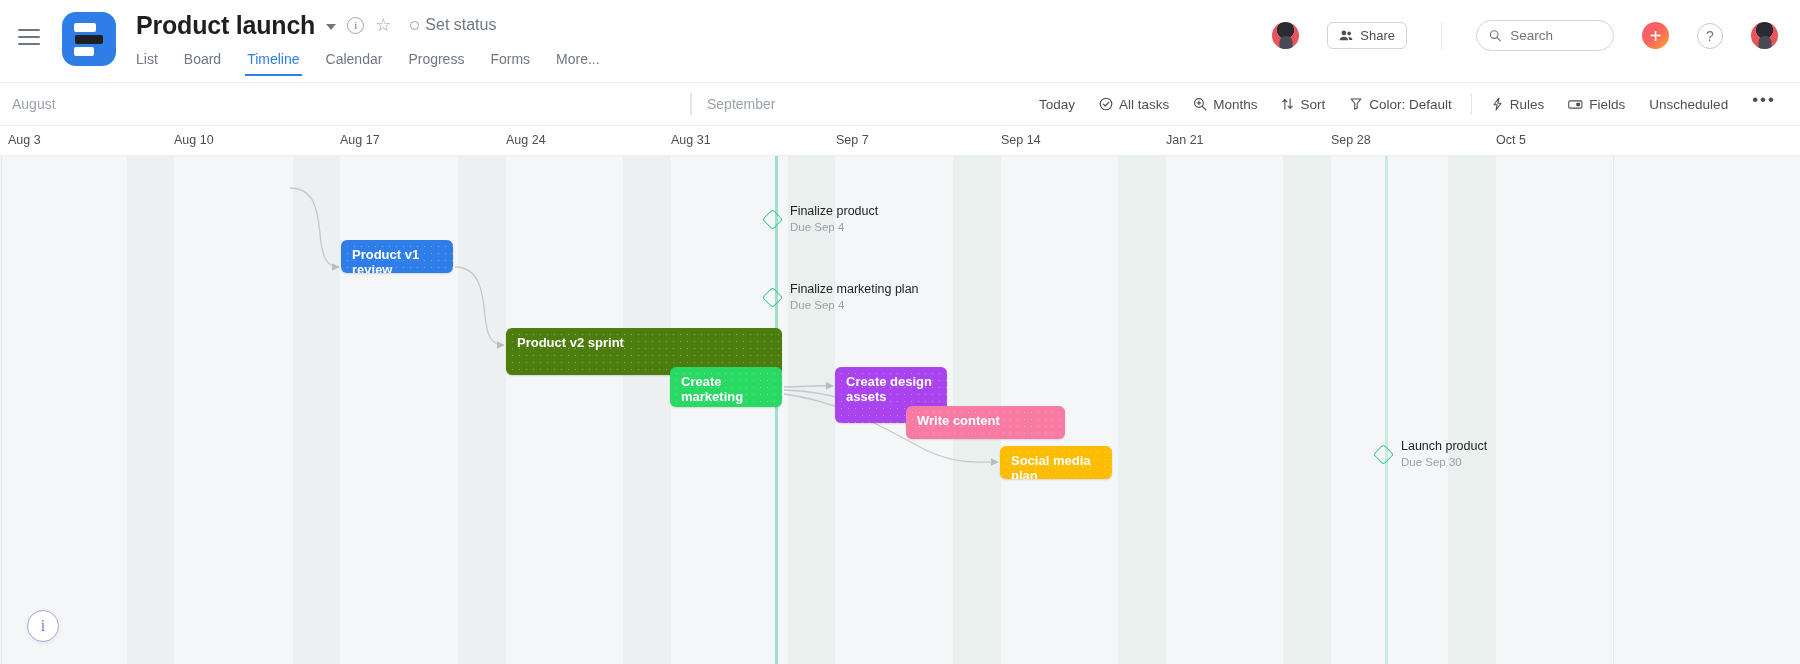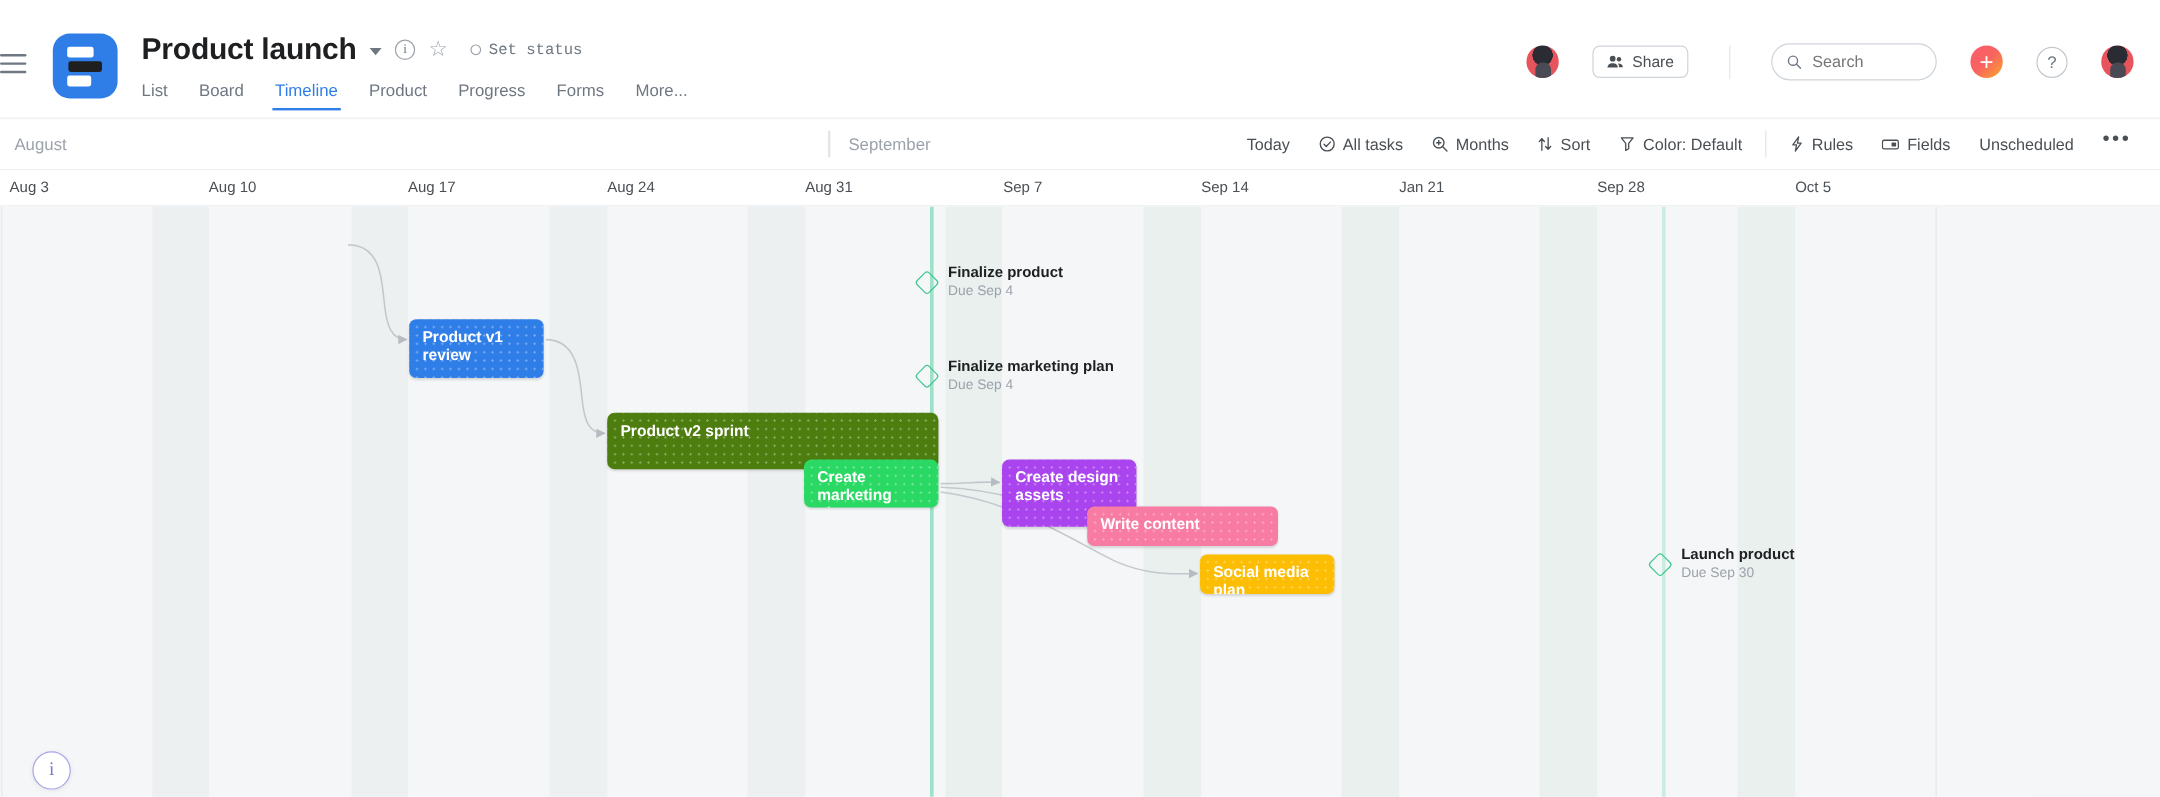--- a/index.html
+++ b/index.html
@@ -9,24 +9,23 @@
     background: #ffffff;
     overflow: hidden;
     -webkit-font-smoothing: antialiased;
   }
 
   
   .topbar {
     height: 82px;
     display: flex;
     align-items: flex-start;
-    padding: 0 22px 0 0;
+    padding: 0 22px 0 18px;
     position: relative;
     background: #fff;
-    margin-top: 16px;
   }
   .hamburger {
     width: 26px; height: 26px;
     margin-top: 24px; margin-right: 18px;
     display: flex; flex-direction: column; justify-content: center; gap: 5px;
     cursor: pointer;
   }
   .hamburger span { display:block; height: 2px; background: #6f7782; border-radius: 1px; }
   .hamburger span:nth-child(1){ width: 22px; }
   .hamburger span:nth-child(2){ width: 22px; }
@@ -54,21 +53,21 @@
     border-top: 6px solid #6f7782; margin-top: 4px; cursor: pointer;
   }
   .circ-ico {
     width: 17px; height: 17px; border: 1.5px solid #9ca2ab; border-radius: 50%;
     display:flex; align-items:center; justify-content:center;
     font-size: 11px; color: #6f7782; font-family: "Liberation Serif", serif; cursor: pointer;
   }
   .star { color: #9ca2ab; font-size: 18px; line-height: 1; cursor: pointer; }
   .setstatus { display:flex; align-items:center; gap:6px; margin-left: 8px; cursor: pointer; }
   .setstatus .dot { width: 9px; height: 9px; border-radius: 50%; border: 1.4px solid #9ca2ab; }
-  .setstatus span { font-size: 13px; color: #6f7782; font-family: Liberation Mono, monospace; }
+  .setstatus span { font-size: 16px; color: #6f7782; }
 
   .tabs { display: flex; gap: 26px; margin-top: 9px; }
   .tab {
     font-size: 14px; color: #6f7782; padding-bottom: 9px; cursor: pointer; position: relative;
   }
   .tab.active { color: #2f7ee8; }
   .tab.active::after {
     content:''; position:absolute; left: -2px; right: -2px; bottom: 0; height: 2.5px; background: #2f7ee8;
   }
 
@@ -161,21 +160,21 @@
     background-image: radial-gradient(rgba(255,255,255,.34) 0.9px, transparent 1px);
     background-size: 7px 7px; background-position: 3px 3px;
   }
   .bar span { position: relative; }
 
   .milestone { position:absolute; display:flex; align-items:center; gap: 10px; cursor:pointer; }
   .diamond {
     width: 15px; height: 15px; border: 1.6px solid #3fc78f; transform: rotate(45deg);
     border-radius: 3px; background: transparent; flex:none;
   }
-  .ms-text .ms-title { font-size: 12.5px; font-weight: bold; color:#1e1f21; line-height: 1.25; }
+  .ms-text .ms-title { font-size: 12.5px; font-weight: normal; color:#1e1f21; line-height: 1.25; }
   .ms-text .ms-due { font-size: 11.5px; color: #9ca2ab; line-height: 1.3; }
 
   .connectors { position:absolute; inset:0; pointer-events:none; }
 
   .infobtn {
     position:absolute; left: 27px; bottom: 22px;
     width: 32px; height: 32px; border-radius:50%;
     background: #fff; border: 1.6px solid #a9a6e8;
     display:flex; align-items:center; justify-content:center;
     color:#7b79c9; font-size: 16px; font-family:"Liberation Serif", serif;
@@ -207,21 +206,21 @@
       <div class="star">☆</div>
       <div class="setstatus">
         <div class="dot"></div>
         <span>Set status</span>
       </div>
     </div>
     <div class="tabs">
       <div class="tab">List</div>
       <div class="tab">Board</div>
       <div class="tab active">Timeline</div>
-      <div class="tab">Product</div>
+      <div class="tab">Calendar</div>
       <div class="tab">Progress</div>
       <div class="tab">Forms</div>
       <div class="tab">More...</div>
     </div>
   </div>
 
   <div class="topright">
     <div class="avatar"></div>
     <div class="share-btn">
       <svg width="14" height="13" viewBox="0 0 16 14">
@@ -351,21 +350,21 @@
       </marker>
     </defs>
     <path d="M290,32 C316,32 318,58 320,78 C322,100 326,111 339,111" fill="none" stroke="#c3c8cd" stroke-width="1.3" marker-end="url(#ah)"></path>
     <path d="M455,111 C481,111 483,140 485,160 C487,180 491,189 504,189" fill="none" stroke="#c3c8cd" stroke-width="1.3" marker-end="url(#ah)"></path>
     <path d="M784,231 C808,231 812,229 833,230" fill="none" stroke="#c3c8cd" stroke-width="1.3" marker-end="url(#ah)"></path>
     <path d="M784,234 C840,236 872,252 904,266" fill="none" stroke="#c3c8cd" stroke-width="1.3" marker-end="url(#ah)"></path>
     <path d="M784,238 C848,246 900,282 930,296 C958,308 978,306 998,306" fill="none" stroke="#c3c8cd" stroke-width="1.3" marker-end="url(#ah)"></path>
   </svg>
 
 
-  <div class="bar" style="left:341px;top:94px;width:112px;height:49px;background:#2f7ee8">
+  <div class="bar" style="left:341px;top:84px;width:112px;height:33px;background:#2f7ee8">
     <div class="dots-bg"></div>
     <span>Product v1 review</span>
   </div>
 
   <div class="bar" style="left:506px;top:172px;width:276px;height:47px;background:#4d7c0f">
     <div class="dots-bg"></div>
     <span>Product v2 sprint</span>
   </div>
 
   <div class="bar" style="left:670px;top:211px;width:112px;height:40px;background:#2ad864">

